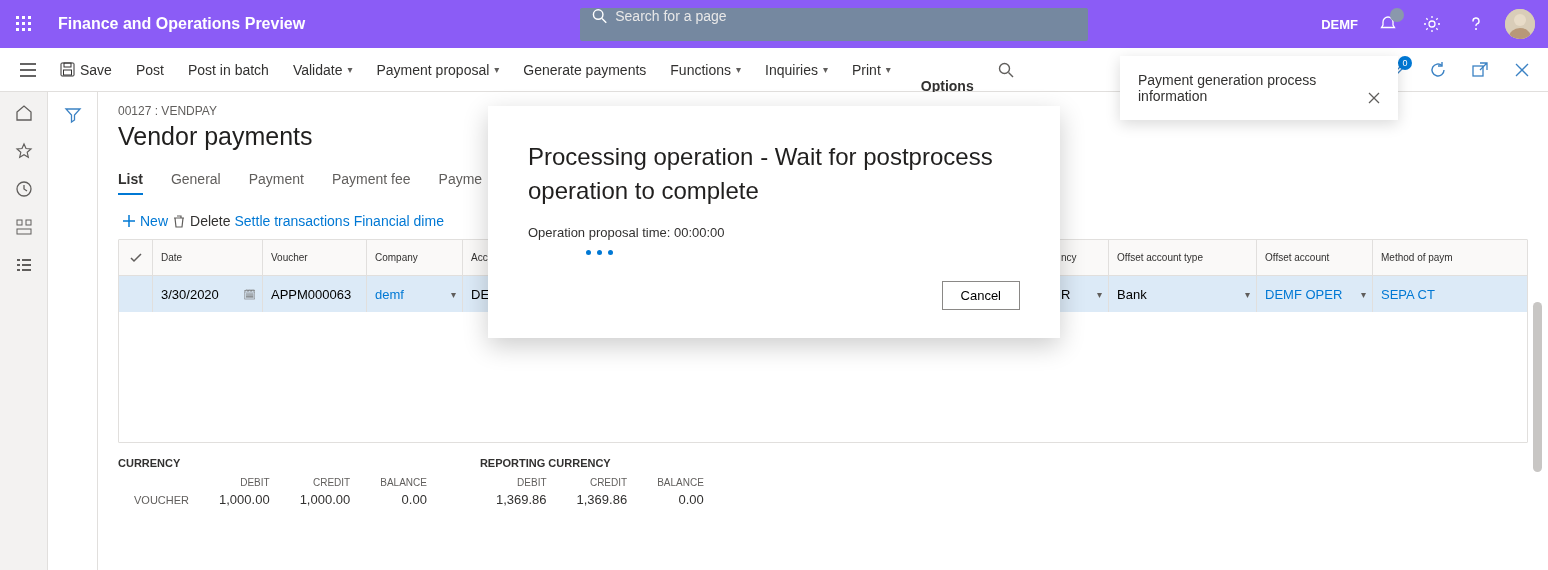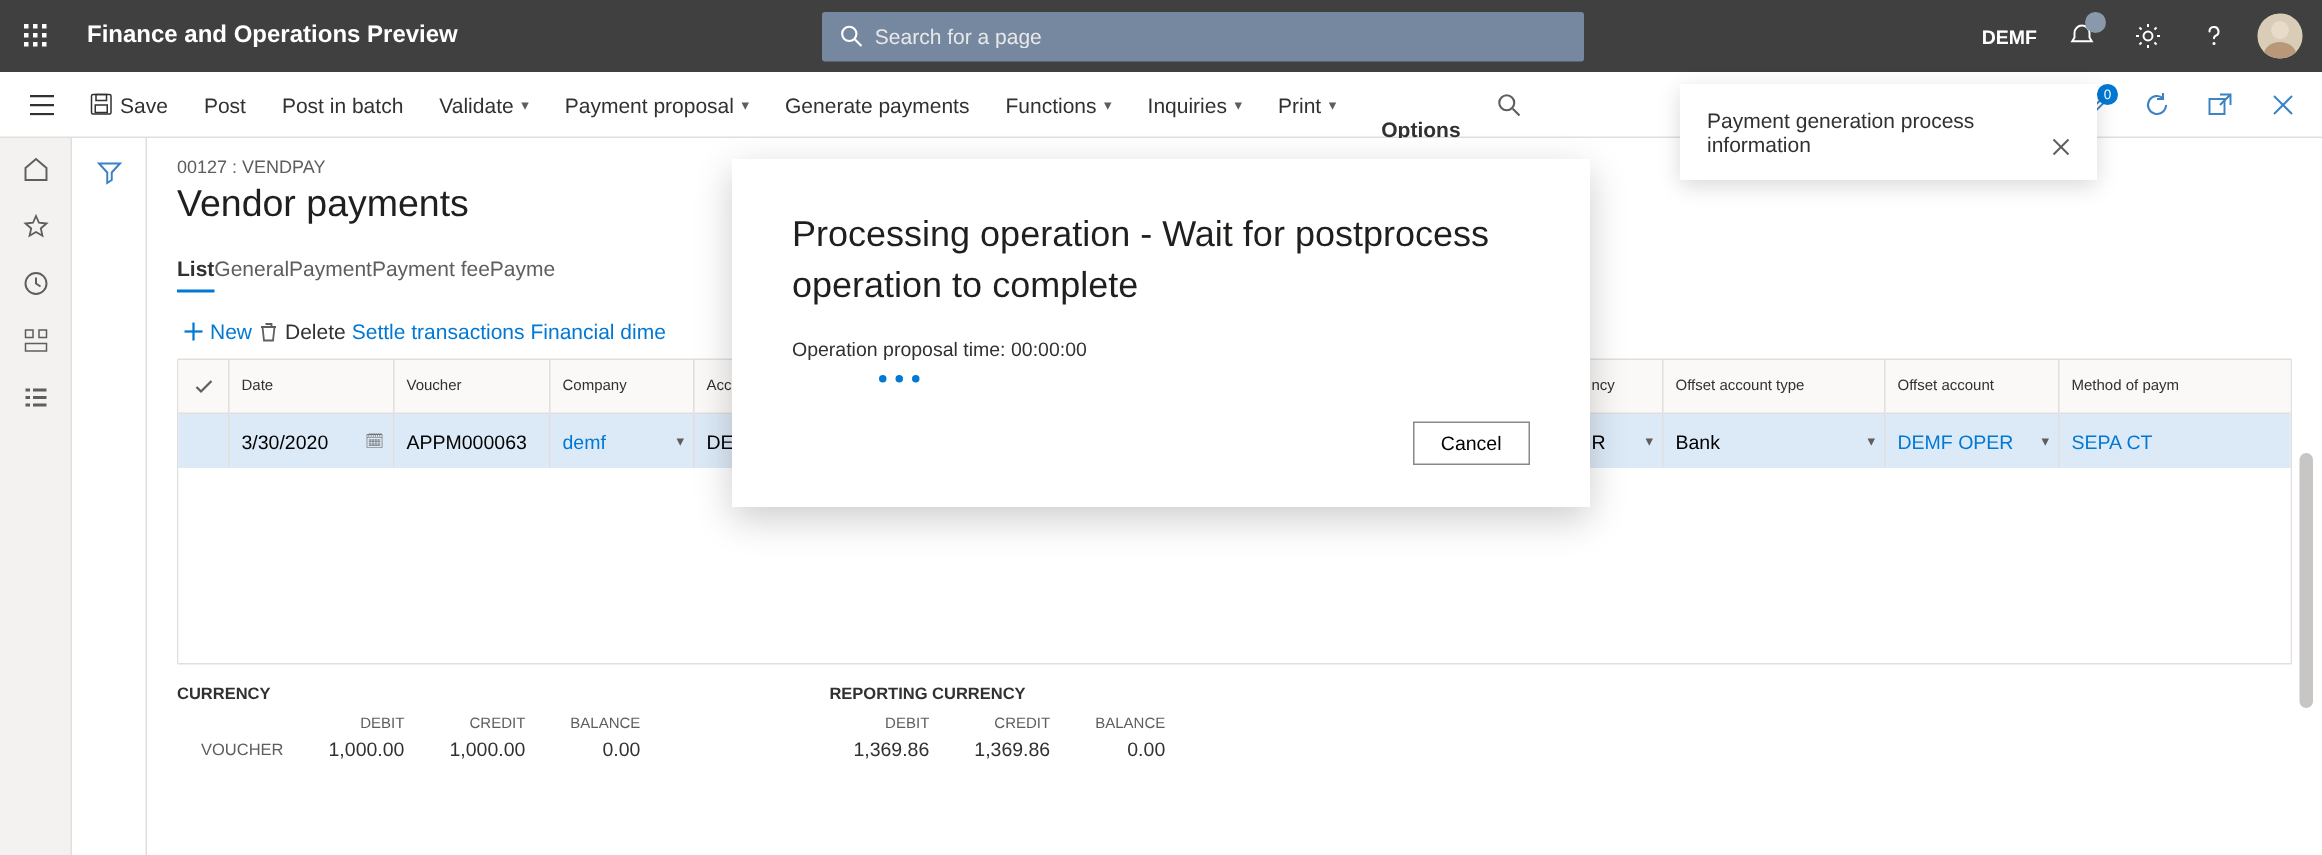--- a/index.html
+++ b/index.html
@@ -1,22 +1,22 @@
 <!DOCTYPE html>
 <html><head>
 <meta charset="utf-8">
 <style>
 * { box-sizing: border-box; margin: 0; padding: 0; font-family: "Segoe UI", Arial, sans-serif; }
 body { background: #f3f2f1; width: 1548px; height: 570px; overflow: hidden; position: relative; }
 
 
-.topbar { height: 48px; background: #404040; display: flex; align-items: center; color: #fff; }
+.topbar { height: 48px; background: #8b5cf6; display: flex; align-items: center; color: #fff; }
 .topbar .waffle { width: 48px; height: 48px; display: flex; align-items: center; justify-content: center; cursor: pointer; }
 .topbar .title { font-size: 16px; font-weight: 600; margin-left: 10px; }
-.topbar .search { margin-left: auto; margin-right: auto; position: absolute; left: 548px; display: flex; align-items: center; background: #7588A0; border-radius: 2px; height: 33px; width: 508px; padding: 0 12px; }
+.topbar .search { margin-left: auto; margin-right: auto; position: absolute; left: 580px; display: flex; align-items: flex-start; background: #7588A0; border-radius: 2px; height: 33px; width: 508px; padding: 0 12px; }
 .topbar .search input { background: transparent; border: none; color: #fff; font-size: 14px; margin-left: 8px; outline: none; width: 100%; }
 .topbar .search input::placeholder { color: #e8e8e8; }
 .topbar .right { margin-left: auto; display: flex; align-items: center; gap: 4px; padding-right: 8px; }
 .topbar .right .item { width: 40px; height: 48px; display: flex; align-items: center; justify-content: center; cursor: pointer; position: relative; }
 .topbar .right .legal { font-size: 13px; font-weight: 600; margin-right: 6px; }
 .bell-badge { position: absolute; top: 8px; right: 4px; background: #8A98AC; border-radius: 8px; min-width: 14px; height: 14px; font-size: 9px; line-height: 14px; text-align: center; }
 .avatar { width: 30px; height: 30px; border-radius: 50%; background: #d4c5b0; overflow: hidden; }
 
 
 .actionbar { height: 44px; background: #fff; border-bottom: 1px solid #e1dfdd; display: flex; align-items: center; padding-left: 8px; }
@@ -34,21 +34,21 @@
 .leftrail { position: absolute; left: 0; top: 92px; bottom: 0; width: 48px; background: #f3f2f1; border-right: 1px solid #e1dfdd; display: flex; flex-direction: column; align-items: center; padding-top: 12px; gap: 20px; }
 .leftrail .ritem { color: #605e5c; cursor: pointer; }
 
 
 .content { position: absolute; left: 48px; top: 92px; right: 0; bottom: 0; background: #fff; display: flex; }
 .filtercol { width: 50px; border-right: 1px solid #e1dfdd; display: flex; justify-content: center; padding-top: 14px; }
 .filtercol .ficon { color: #3b82c4; cursor: pointer; }
 .maincol { flex: 1; padding: 12px 20px 0 20px; position: relative; }
 .crumb { font-size: 12px; color: #605e5c; }
 .pagetitle { font-size: 25px; font-weight: 400; color: #201f1e; margin-top: 4px; }
-.tabs { display: flex; margin-top: 14px; font-size: 14px; }
+.tabs { display: flex; gap: 28px; margin-top: 14px; font-size: 14px; }
 .tabs .tab { color: #605e5c; cursor: pointer; padding: 6px 0; }
 .tabs .tab.active { color: #323130; font-weight: 600; border-bottom: 2px solid #0078d4; }
 
 .gridactions { display: flex; align-items: center; gap: 4px; margin-top: 18px; font-size: 14px; margin-left: 4px; }
 .gridactions .ga { display: flex; align-items: center; gap: 4px; cursor: pointer; }
 .gridactions .ga.new { color: #0078d4; }
 .gridactions .ga.delete { color: #323130; }
 .gridactions .ga.link { color: #0078d4; }
 
 
@@ -63,21 +63,21 @@
 .c-voucher { width: 104px; }
 .c-company { width: 96px; text-align: right; }
 .c-account { width: 590px; }
 .c-currency { width: 56px; }
 .c-offtype { width: 148px; }
 .c-offacct { width: 116px; }
 .c-method { width: 102px; }
 .gridbody-space { height: 130px; background: #fff; }
 
 
-.totals { display: flex; gap: 110px; margin-top: 14px; font-size: 12px; color: #605e5c; }
+.totals { display: flex; gap: 37px; margin-top: 14px; font-size: 12px; color: #605e5c; }
 .totals .section .head { text-transform: uppercase; font-size: 11px; color: #323130; font-weight: 600; margin-bottom: 6px; }
 .totals table td { padding: 2px 14px; text-align: right; font-size: 13px; color: #323130; }
 .totals table td.lbl { text-align: left; text-transform: uppercase; color: #605e5c; font-size: 11px; }
 .totals table th { font-weight: 400; font-size: 10px; padding: 0 14px; text-align: right; text-transform: uppercase; color: #605e5c;}
 
 
 .modal { position: absolute; top: 106px; left: 488px; width: 572px; background: #fff; box-shadow: 0 8px 24px rgba(0,0,0,0.2); padding: 34px 40px 28px 40px; z-index: 50; }
 .modal h2 { font-size: 24px; font-weight: 400; color: #201f1e; line-height: 1.4; }
 .modal .elapsed { font-size: 13px; color: #323130; margin-top: 18px; }
 .modal .dots { margin-top: 10px; display: flex; gap: 6px; margin-left: 58px; }

